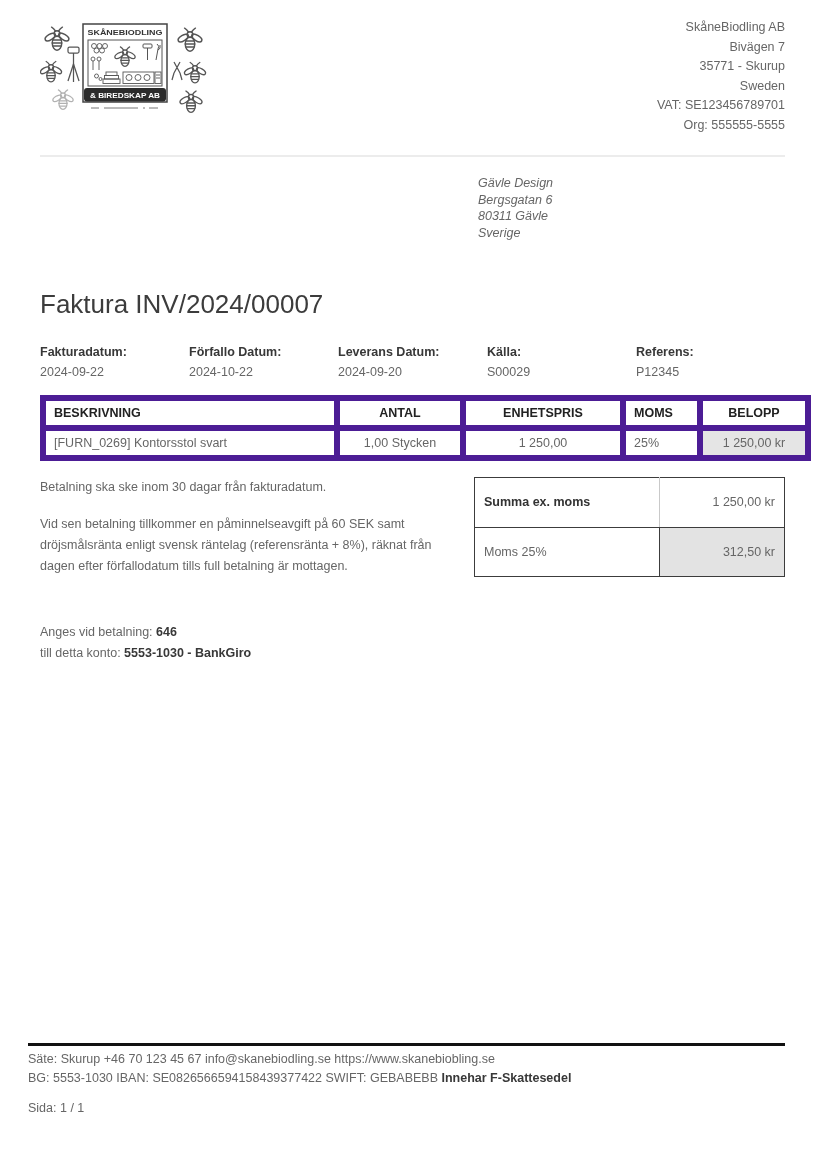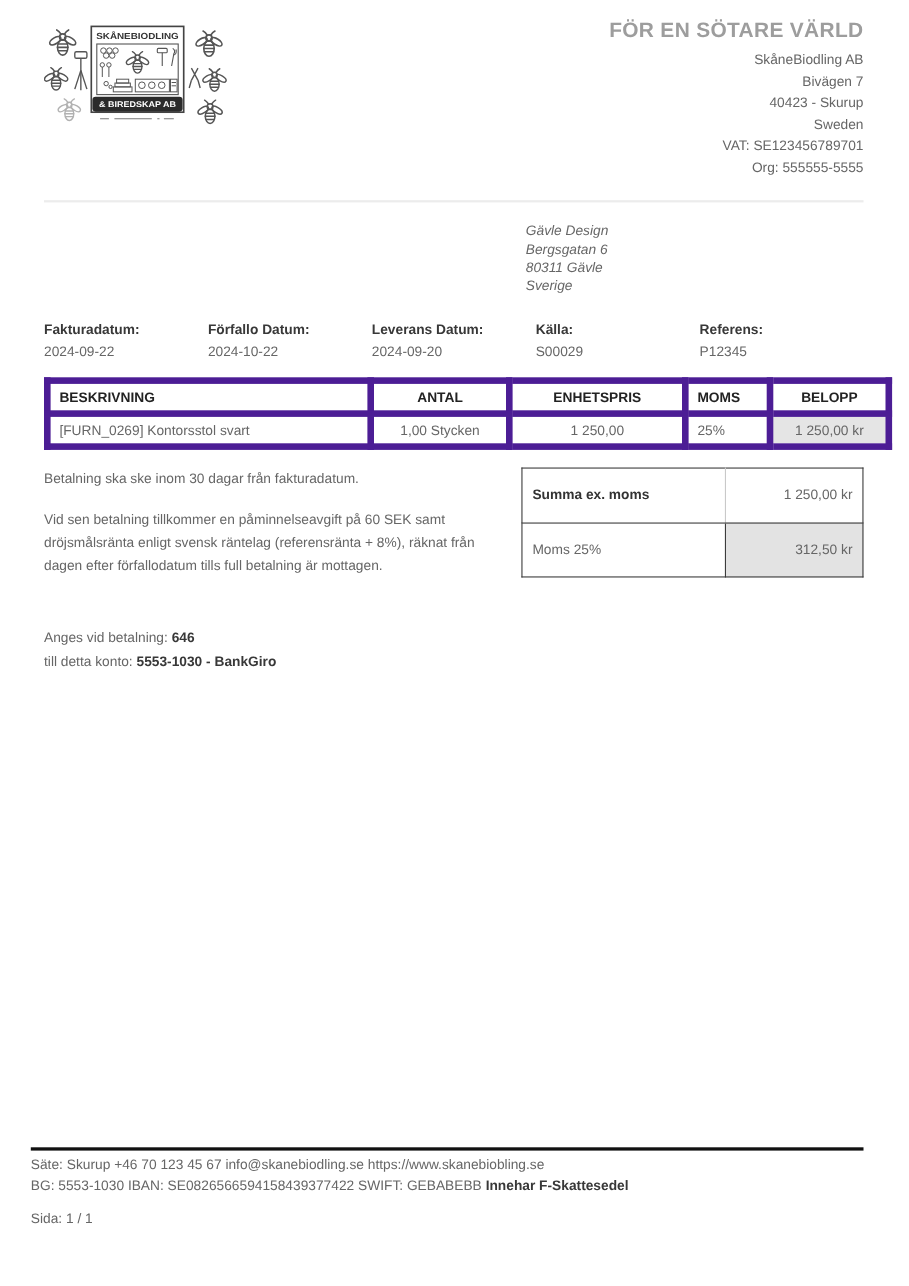--- a/index.html
+++ b/index.html
@@ -183,39 +183,39 @@
           <g stroke="#777" stroke-width="2">
             <line x1="102" y1="180" x2="118" y2="180"></line>
             <line x1="128" y1="180" x2="196" y2="180"></line>
             <line x1="206" y1="180" x2="210" y2="180"></line>
             <line x1="218" y1="180" x2="236" y2="180"></line>
           </g>
         </svg>
       </div>
 
       <div class="company-block">
-        <div class="tagline">FÖR EN SÖTARE VÄRLD</div>
         <div class="company-line">SkåneBiodling AB</div>
         <div class="company-line">Bivägen 7</div>
-        <div class="company-line">40423 - Skurup</div>
+        <div class="company-line">35771 - Skurup</div>
         <div class="company-line">Sweden</div>
         <div class="company-line">VAT: SE123456789701</div>
         <div class="company-line">Org: 555555-5555</div>
       </div>
     </div>
 
     <div class="divider"></div>
 
     <div class="customer-block">
       <div class="customer-line">Gävle Design</div>
       <div class="customer-line">Bergsgatan 6</div>
       <div class="customer-line">80311 Gävle</div>
       <div class="customer-line">Sverige</div>
     </div>
 
+    <h1 class="doc-title">Faktura INV/2024/00007</h1>
 
     <div class="meta-row">
       <div class="meta-col">
         <div class="meta-label">Fakturadatum:</div>
         <div class="meta-value">2024-09-22</div>
       </div>
       <div class="meta-col">
         <div class="meta-label">Förfallo Datum:</div>
         <div class="meta-value">2024-10-22</div>
       </div>

